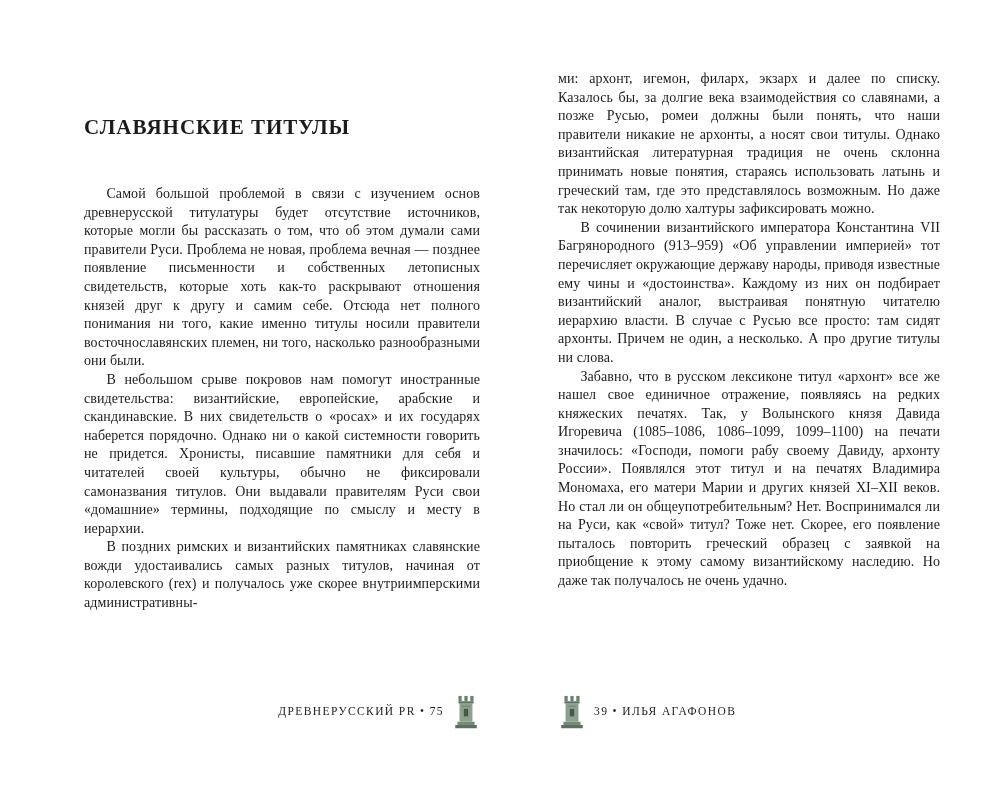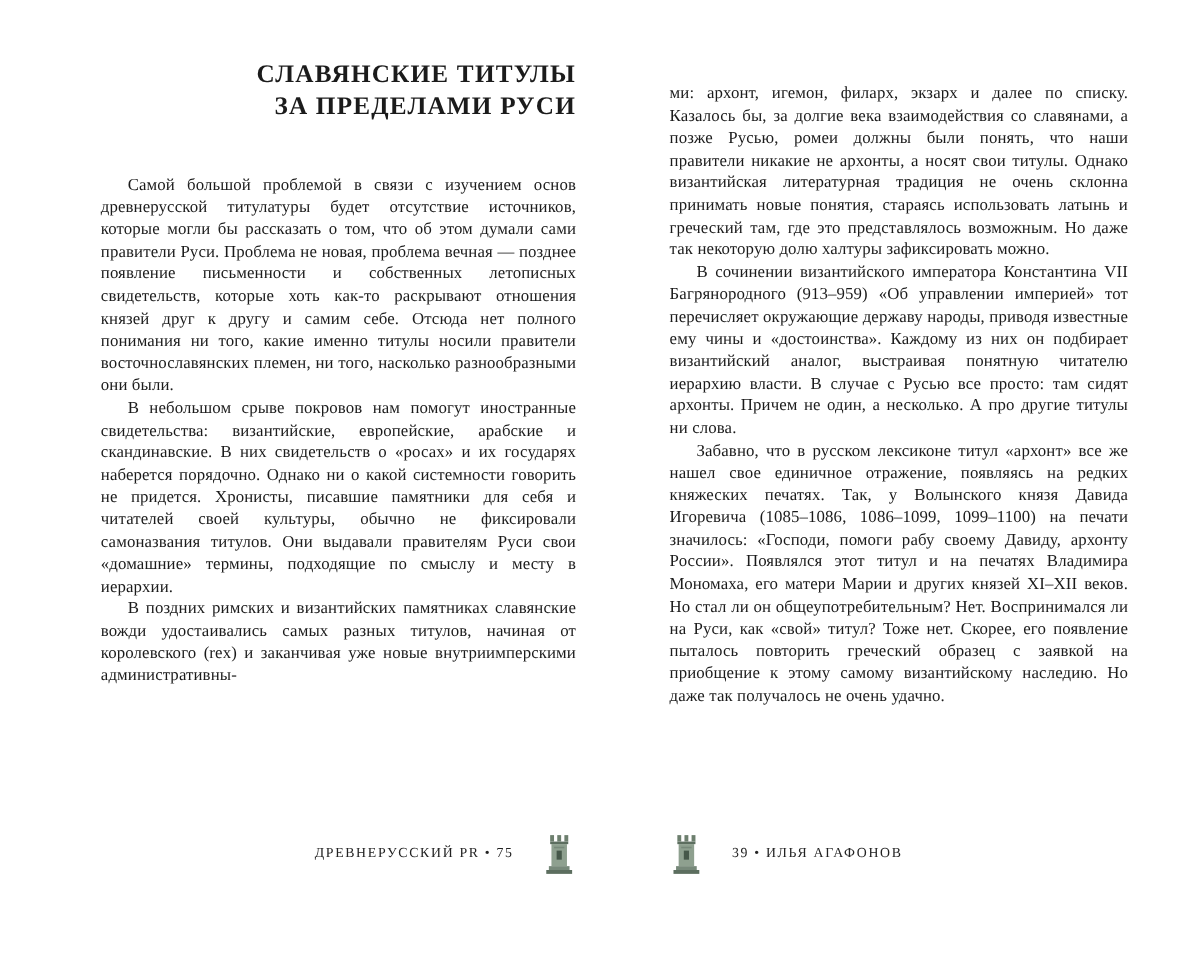--- a/index.html
+++ b/index.html
@@ -22,22 +22,22 @@
   }
   .page {
     position: absolute;
     top: 0;
     height: 744px;
   }
   .page.left  { left: 84px;  width: 396px; }
   .page.right { left: 558px; width: 382px; }
 
   .chapter-title {
-    margin: 48px 0 0 0;
-    text-align: right;
+    margin: 114px 0 0 0;
+    text-align: left;
     font-size: 21px;
     font-weight: bold;
     letter-spacing: 1px;
     line-height: 27px;
   }
   .chapter-title .title-line { display: block; }
 
   .body-text {
     font-size: 14px;
     line-height: 18.6px;
@@ -56,21 +56,21 @@
   .body-text p.continuation { text-indent: 0; }
 
   .page-footer {
     position: absolute;
     left: 0;
     right: 0;
     top: 690px;
     height: 42px;
     display: flex;
     align-items: center;
-    gap: 24px;
+    gap: 8px;
   }
   .footer-left  { justify-content: flex-end; }
   .footer-right { justify-content: flex-start; }
 
   .running-title {
     font-size: 11.5px;
     letter-spacing: 1.4px;
     color: #222222;
     white-space: nowrap;
   }
@@ -82,27 +82,26 @@
   }
 </style>
 </head>
 <body>
 
 <div class="spread">
 
   <section class="page left">
     <h1 class="chapter-title">
       <span class="title-line">СЛАВЯНСКИЕ ТИТУЛЫ</span>
-      <span class="title-line">ЗА ПРЕДЕЛАМИ РУСИ</span>
     </h1>
 
     <div class="body-text">
       <p>Самой большой проблемой в связи с изучением основ древнерусской титулатуры будет отсутствие источников, которые могли бы рассказать о том, что об этом думали сами правители Руси. Проблема не новая, проблема вечная — позднее появление письменности и собственных летописных свидетельств, которые хоть как-то раскрывают отношения князей друг к другу и самим себе. Отсюда нет полного понимания ни того, какие именно титулы носили правители восточнославянских племен, ни того, насколько разнообразными они были.</p>
       <p>В небольшом срыве покровов нам помогут иностранные свидетельства: византийские, европейские, арабские и скандинавские. В них свидетельств о «росах» и их государях наберется порядочно. Однако ни о какой системности говорить не придется. Хронисты, писавшие памятники для себя и читателей своей культуры, обычно не фиксировали самоназвания титулов. Они выдавали правителям Руси свои «домашние» термины, подходящие по смыслу и месту в иерархии.</p>
-      <p>В поздних римских и византийских памятниках славянские вожди удостаивались самых разных титулов, начиная от королевского (rex) и заканчивая уже новые внутриимперскими административны-</p>
+      <p>В поздних римских и византийских памятниках славянские вожди удостаивались самых разных титулов, начиная от королевского (rex) и получалось уже скорее внутриимперскими административны-</p>
     </div>
 
     <footer class="page-footer footer-left">
       <span class="running-title">ДРЕВНЕРУССКИЙ PR • 75</span>
       <span class="stamp">
         <svg width="28" height="38" viewBox="0 0 26 34" xmlns="http://www.w3.org/2000/svg">
           <rect x="3" y="30" width="20" height="3" fill="#5c6e5f"></rect>
           <rect x="5" y="27" width="16" height="3" fill="#77897a"></rect>
           <rect x="7" y="10" width="12" height="17" fill="#8ea08f"></rect>
           <rect x="6" y="8" width="14" height="2" fill="#5c6e5f"></rect>

